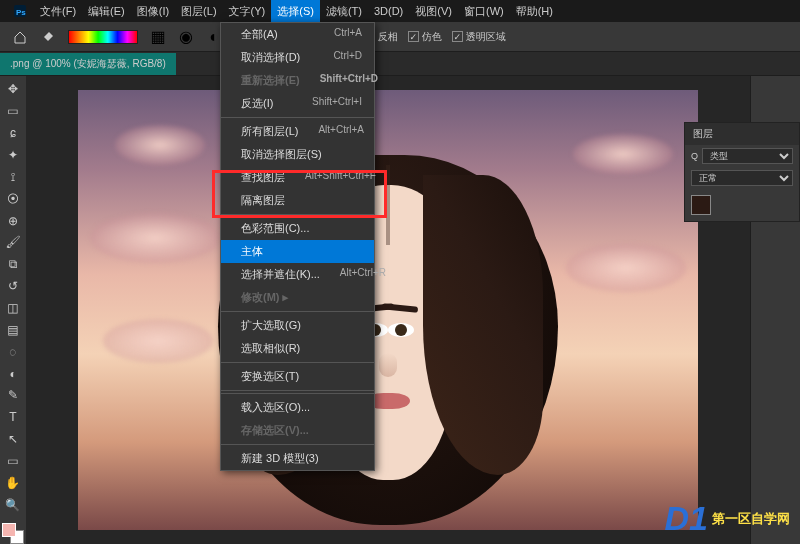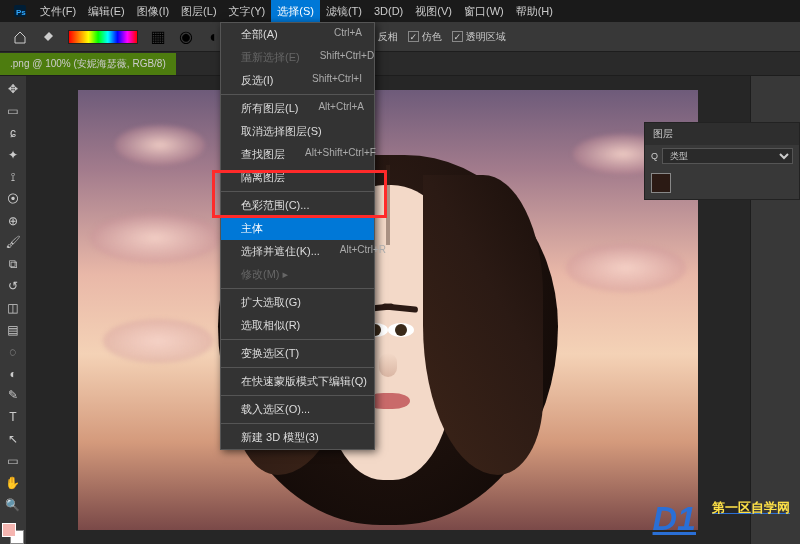--- a/index.html
+++ b/index.html
@@ -8,21 +8,21 @@
 .menubar-item { padding: 7px 6px; cursor: pointer; }
 .menubar-item.active { background: #0078d7; color: #fff; }
 .toolbar { background: #383838; height: 30px; display: flex; align-items: center; padding: 0 6px; border-bottom: 1px solid #1d1d1d; }
 .tool-icon { width: 22px; height: 17px; display: flex; align-items: center; justify-content: center; margin: 0 3px; }
 .color-ramp { width: 70px; height: 14px; background: linear-gradient(to right,#ff0000,#ff8000,#ffff00,#00ff00,#00ffff,#0000ff,#ff00ff,#ff0000); margin: 0 6px; border: 1px solid #222; }
 .tolerance-field { display: flex; align-items: center; font-size: 10px; color: #ccc; margin: 0 6px; }
 .tolerance-field input { width: 40px; background: #2a2a2a; border: 1px solid #555; color: #ccc; font-size: 10px; padding: 1px 3px; }
 .checkbox-set { display: flex; align-items: center; font-size: 10px; color: #ccc; margin: 0 5px; }
 .checkbox-set .cb { width: 11px; height: 11px; border: 1px solid #888; margin-right: 3px; display: inline-flex; align-items: center; justify-content: center; font-size: 9px; color: #ccc; }
 .tabbar { background: #2a2a2a; height: 24px; display: flex; align-items: center; border-bottom: 1px solid #1d1d1d; }
-.tab { font-size: 10px; color: #ccc; padding: 4px 10px; background: #4d7c0f; }
+.tab { font-size: 10px; color: #ccc; padding: 4px 10px; background: #0f766e; }
 .main { position: relative; display: flex; height: 468px; }
 .tool-col { width: 26px; background: #383838; display: flex; flex-direction: column; align-items: center; padding-top: 4px; gap: 3px; }
 .tool-col .t { width: 20px; height: 20px; display: flex; align-items: center; justify-content: center; color: #ccc; font-size: 12px; cursor: pointer; }
 .swatches { margin-top: 6px; position: relative; width: 22px; height: 22px; }
 .swatches .fg { position: absolute; width: 14px; height: 14px; background: #f5b5b0; border: 1px solid #fff; top: 0; left: 0; }
 .swatches .bg { position: absolute; width: 14px; height: 14px; background: #fff; border: 1px solid #888; bottom: 0; right: 0; }
 .canvas-area { flex: 1; background: #262626; position: relative; overflow: hidden; display: flex; align-items: center; justify-content: center; }
 .canvas-bg { width: 620px; height: 440px; background: linear-gradient(180deg, #6e5b7a 0%, #a27b8c 18%, #e9b8a8 42%, #f4d2b6 60%, #d49a7c 80%, #7a4948 100%); position: relative; }
 .cloud { position: absolute; background: radial-gradient(ellipse at center, rgba(245,210,200,0.9), rgba(200,140,150,0.3) 70%, transparent); border-radius: 50%; filter: blur(2px); }
 .portrait { position: absolute; left: 50%; top: 8%; transform: translateX(-50%); width: 340px; height: 400px; }
@@ -33,32 +33,32 @@
 .hair-front-l { position: absolute; left: 15px; top: 50px; width: 120px; height: 300px; background: linear-gradient(120deg, #1a0f0b, #2b1a14 40%, #3c2418); border-radius: 80px 0 100px 60px / 160px 0 200px 100px; }
 .hair-front-r { position: absolute; right: 15px; top: 50px; width: 120px; height: 300px; background: linear-gradient(240deg, #1a0f0b, #2b1a14 40%, #3c2418); border-radius: 0 80px 60px 100px / 0 160px 100px 200px; }
 .brow { position: absolute; width: 36px; height: 6px; background: #2b1a14; border-radius: 3px; top: 120px; }
 .brow.l { left: 40px; transform: rotate(-6deg); } .brow.r { right: 40px; transform: rotate(6deg); }
 .eye { position: absolute; width: 26px; height: 14px; background: #fff; border-radius: 50%; top: 138px; }
 .eye .iris { position: absolute; width: 12px; height: 12px; background: #3a2a1a; border-radius: 50%; left: 7px; top: 1px; }
 .eye.l { left: 44px; } .eye.r { right: 44px; }
 .nose { position: absolute; left: 50%; transform: translateX(-50%); top: 168px; width: 18px; height: 24px; background: linear-gradient(180deg, transparent, rgba(180,130,110,0.4)); border-radius: 10px; }
 .lips { position: absolute; left: 50%; transform: translateX(-50%); top: 208px; width: 44px; height: 16px; background: #c96a6a; border-radius: 22px / 10px; }
 .right-panels { width: 50px; background: #383838; border-left: 1px solid #1d1d1d; }
-.right-panel-full { position: absolute; right: 0; top: 122px; width: 156px; background: #383838; border: 1px solid #222; font-size: 10px; color: #ccc; }
+.right-panel-full { position: absolute; right: 0; top: 122px; width: 116px; background: #383838; border: 1px solid #222; font-size: 10px; color: #ccc; }
 .panel-title { background: #2e2e2e; padding: 4px 8px; font-size: 10px; }
 .panel-row { display: flex; align-items: center; padding: 3px 6px; gap: 4px; }
 .panel-row select, .panel-row input { background: #2a2a2a; border: 1px solid #555; color: #ccc; font-size: 9px; padding: 1px 3px; flex: 1; }
 .dropdown-menu { position: absolute; left: 220px; top: 22px; width: 155px; background: #333; border: 1px solid #555; box-shadow: 2px 2px 8px rgba(0,0,0,0.6); font-size: 11px; color: #ddd; z-index: 10; }
 .dropdown-item { display: flex; justify-content: space-between; padding: 4px 12px 4px 20px; cursor: pointer; white-space: nowrap; gap: 20px; }
-.dropdown-item.disabled { color: #666; }
+.dropdown-item.disabled { color: #666; font-weight: bold; }
 .dropdown-item.highlight { background: #0078d7; color: #fff; }
 .dropdown-sep { height: 1px; background: #555; margin: 2px 0; }
 .dropdown-item .sc { color: #aaa; font-size: 10px; text-align: right; }
 .red-box { position: absolute; left: 212px; top: 170px; width: 175px; height: 48px; border: 3px solid #ff2a2a; z-index: 20; pointer-events: none; }
-.watermark { position: absolute; right: 10px; bottom: 6px; font-size: 22px; font-weight: bold; color: #2a6fd6; font-style: italic; display: flex; align-items: flex-start; gap: 16px; text-decoration: underline; }
+.watermark { position: absolute; right: 10px; bottom: 6px; font-size: 22px; font-weight: bold; color: #2a6fd6; font-style: italic; display: flex; align-items: center; gap: 4px; }
 .watermark .d1 { font-size: 34px; }
 .watermark .cn { font-size: 13px; color: #fde047; font-style: normal; font-weight: bold; }
 </style>
 </head>
 <body>
 
 <div class="menubar">
   <span class="tool-icon">
     <svg width="14" height="14">
         <rect x="1" y="1" width="12" height="12" fill="#001e36" rx="2"></rect>
@@ -174,29 +174,36 @@
   </div>
   <div class="right-panels"></div>
 </div>
 
 <div class="right-panel-full">
   <div class="panel-title">图层</div>
   <div class="panel-row">
     <span style="font-size:9px">Q</span>
     <select><option>类型</option></select>
   </div>
+  <div class="panel-row">
+    <select><option>正常</option></select>
+  </div>
   <div class="panel-row" style="padding:6px">
     <div style="width:20px;height:20px;background:#2b1a14;border:1px solid #888"></div>
   </div>
 </div>
 
 <div class="dropdown-menu">
     <div class="dropdown-item">
       <span>全部(A)</span>
       <span class="sc">Ctrl+A</span>
+    </div>
+    <div class="dropdown-item">
+      <span>取消选择(D)</span>
+      <span class="sc">Ctrl+D</span>
     </div>
     <div class="dropdown-item disabled">
       <span>重新选择(E)</span>
       <span class="sc">Shift+Ctrl+D</span>
     </div>
     <div class="dropdown-item">
       <span>反选(I)</span>
       <span class="sc">Shift+Ctrl+I</span>
     </div>
     <div class="dropdown-sep"></div>
@@ -233,26 +240,26 @@
       <span>扩大选取(G)</span>
     </div>
     <div class="dropdown-item">
       <span>选取相似(R)</span>
     </div>
     <div class="dropdown-sep"></div>
     <div class="dropdown-item">
       <span>变换选区(T)</span>
     </div>
     <div class="dropdown-sep"></div>
-    <div class="dropdown-item">
-      <span>在快速蒙版模式下编辑(Q)</span>
-    </div>
     <div class="dropdown-sep"></div>
     <div class="dropdown-item">
       <span>载入选区(O)...</span>
+    </div>
+    <div class="dropdown-item disabled">
+      <span>存储选区(V)...</span>
     </div>
     <div class="dropdown-sep"></div>
     <div class="dropdown-item">
       <span>新建 3D 模型(3)</span>
     </div>
   </div>
 
 <div class="red-box"></div>
 
 <div class="watermark">

